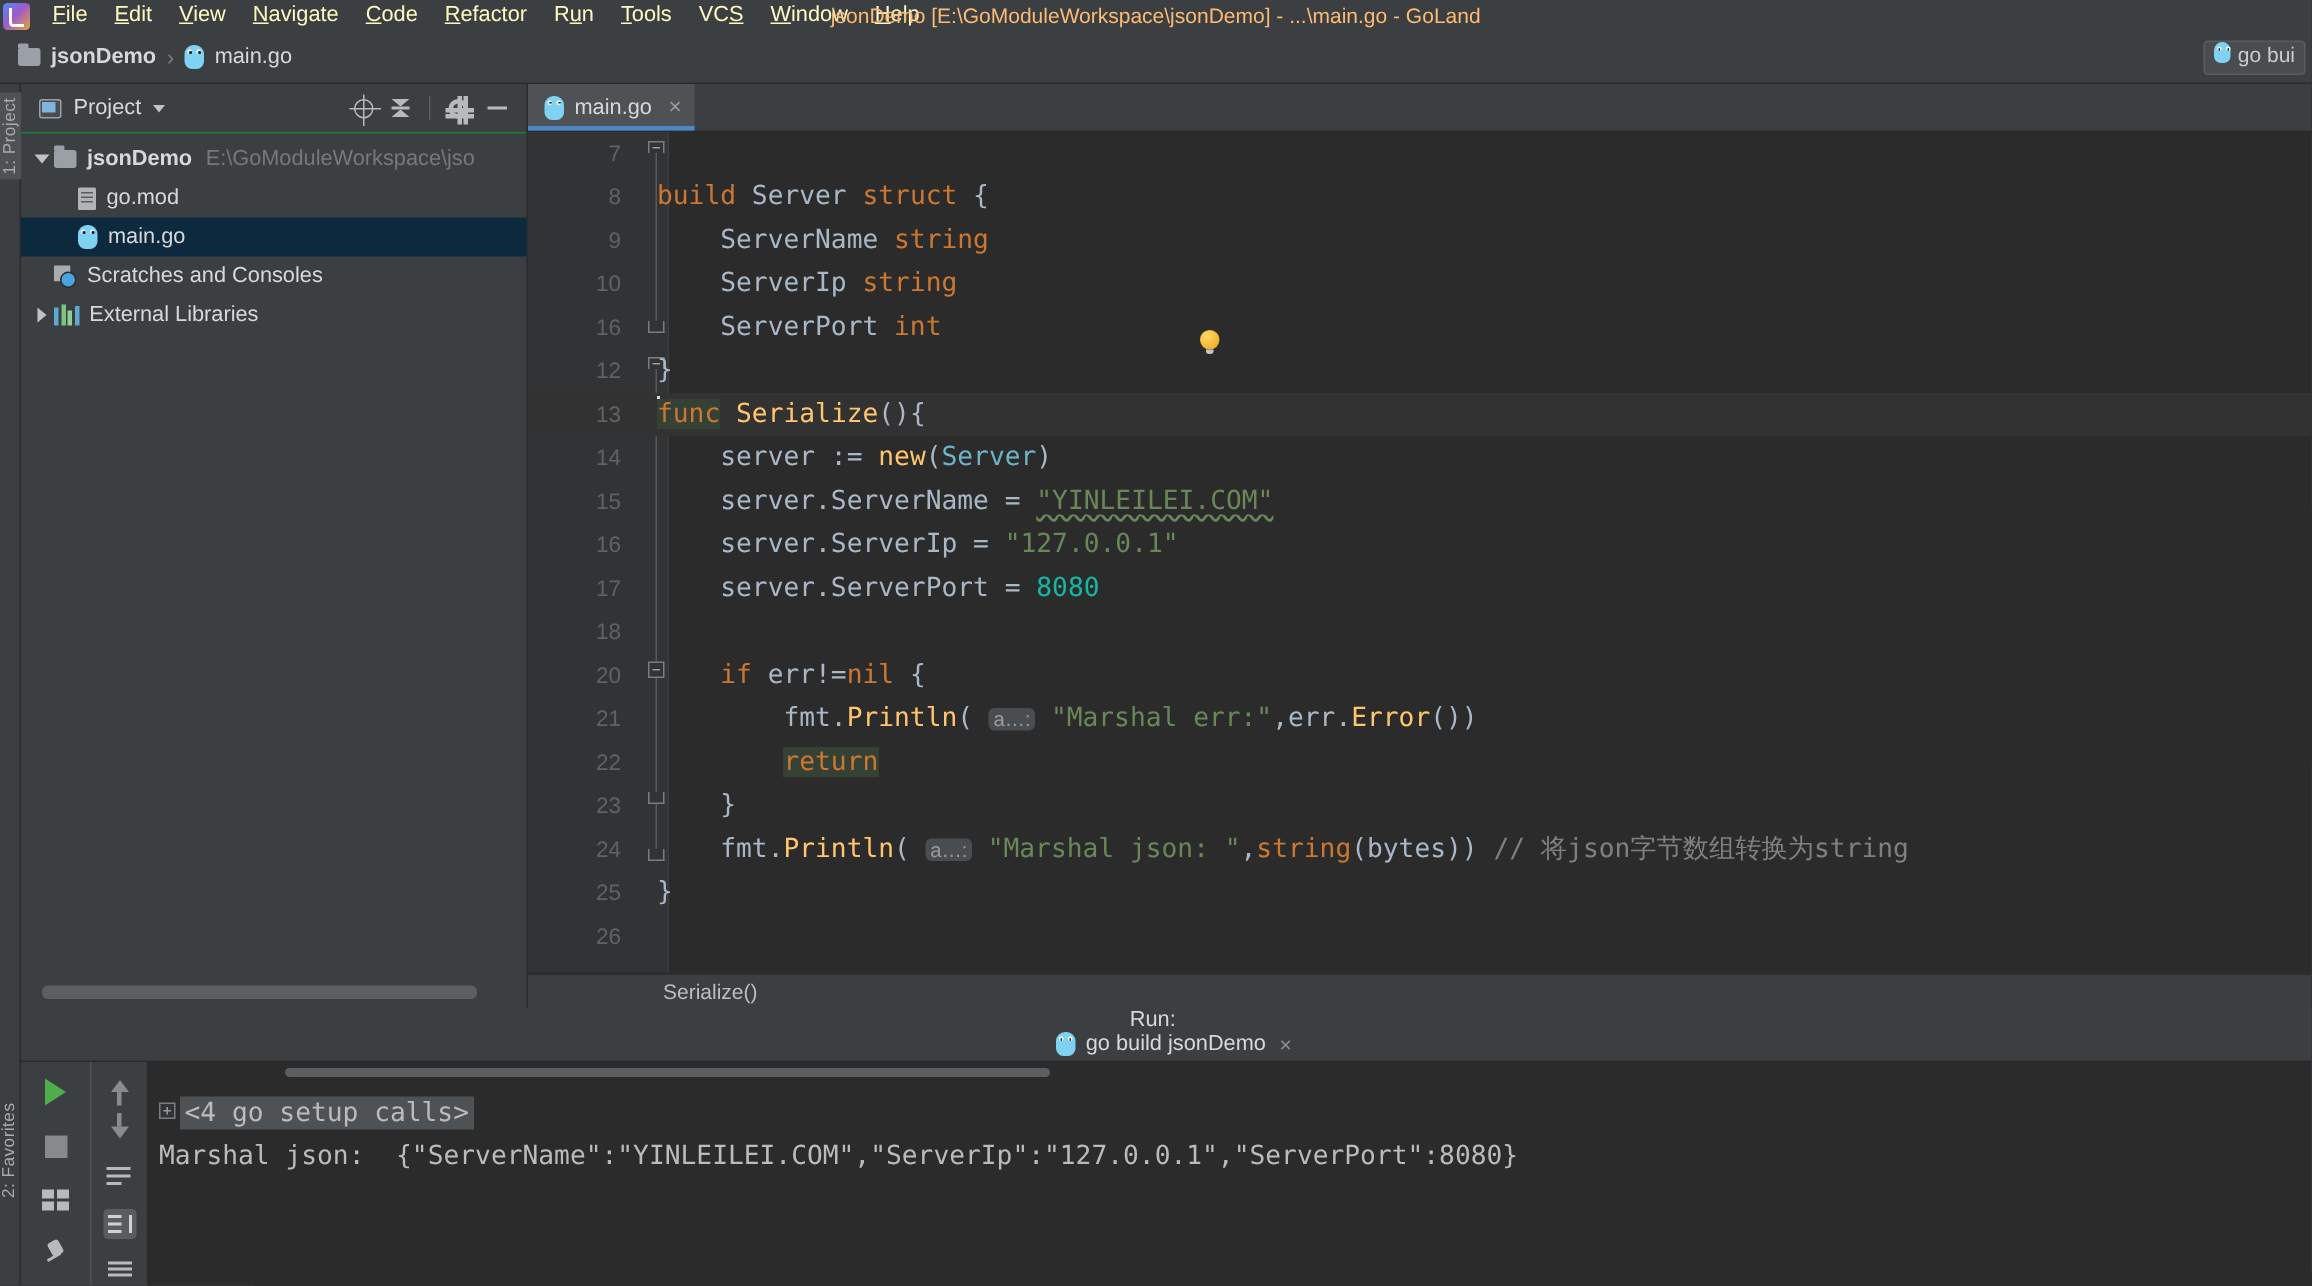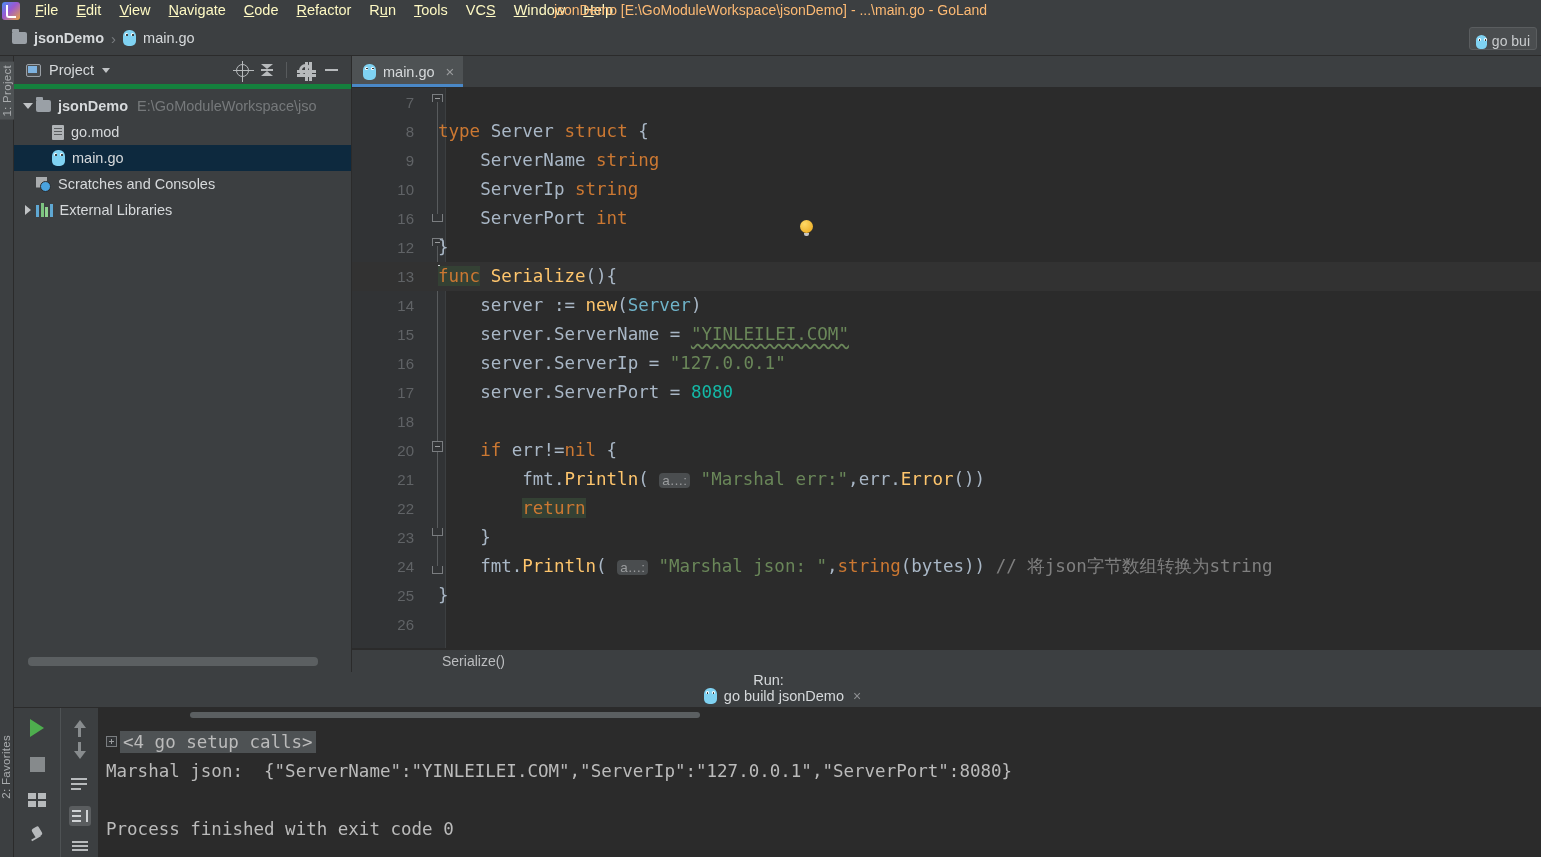--- a/index.html
+++ b/index.html
@@ -66,21 +66,21 @@
   .go-gopher::after {
     content:""; position:absolute; left:3px; top:4px; width:1.5px; height:1.5px;
     background:#222; border-radius:50%; box-shadow: 6px 0 0 #222;
   }
   .crumb-text { color: #d6d9db; }
   .crumb-text.bold { font-weight: bold; }
 
   .run-config-btn {
     position: absolute; right: 4px; top: 6px; height: 23px;
     background: #4a4d4f; border: 1px solid #5a5d5f; border-radius: 3px;
-    display: flex; align-items: flex-end; padding: 0 6px; font-size: 14px;
+    display: flex; align-items: flex-start; padding: 0 6px; font-size: 14px;
     color: #c9ccce; overflow: hidden; max-width: 85px;
   }
   .run-config-btn .go-gopher { width: 11px; height: 14px; margin-right: 5px; }
 
   
   .left-stripe {
     position: absolute; left: 0; top: 56px; width: 14px; height: 801px;
     background: #3c3f41; border-right: 1px solid #2b2b2b;
   }
   .vlabel {
@@ -91,21 +91,21 @@
   .vlabel.proj { left: 0px; top: 62px; background:#4e5254; padding: 3px 1px; }
   .vlabel.fav { left: 0px; top: 735px; }
 
   
   .project-panel {
     position: absolute; left: 14px; top: 56px; width: 338px; height: 616px;
     background: #3c3f41; border-right: 1px solid #2b2b2b;
   }
   .project-header {
     height: 33px; display: flex; align-items: center; padding-left: 12px;
-    border-bottom: 5px solid #15803d;
+    border-bottom: 1px solid #15803d;
   }
   .proj-icon {
     width: 15px; height: 13px; border: 1.6px solid #9aa0a6; border-radius: 2px;
     margin-right: 8px; position: relative; flex: none; background:#4a4d4f;
   }
   .proj-icon::after {
     content:""; position:absolute; left:1px; top:1px; width:9px; height:7px; background:#7fb3e0;
   }
   .proj-title { font-size: 14.5px; color: #d6d9db; }
   .caret-down {
@@ -504,21 +504,21 @@
       <div class="fold-line" style="top:158px;height:320px;"></div>
       <div class="fold-icon open-bot" style="top:478px;"></div>
 
       <div class="fold-icon minus" style="top:353px;"></div>
       <div class="fold-icon open-bot" style="top:440px;"></div>
 
       <div class="bulb" style="left:448px;top:132px;"></div>
 
       <div class="code-lines" id="code-lines">
           <div class="cl"><span class="ln">7</span><span class="src"></span></div>
-          <div class="cl"><span class="ln">8</span><span class="src"><span class="kw">type </span><span class="typ">Server </span><span class="kw">struct</span><span class="typ"> {</span></span></div>
+          <div class="cl"><span class="ln">8</span><span class="src"><span class="kw">build </span><span class="typ">Server </span><span class="kw">struct</span><span class="typ"> {</span></span></div>
           <div class="cl"><span class="ln">9</span><span class="src"><span class="typ">    ServerName </span><span class="kw">string</span></span></div>
           <div class="cl"><span class="ln">10</span><span class="src"><span class="typ">    ServerIp </span><span class="kw">string</span></span></div>
           <div class="cl"><span class="ln">16</span><span class="src"><span class="typ">    ServerPort </span><span class="kw">int</span></span></div>
           <div class="cl"><span class="ln">12</span><span class="src"><span class="typ">}</span></span></div>
           <div class="cl current"><span class="ln">13</span><span class="src"><span class="caret"></span><span class="kw caret-sel">func</span><span class="typ"> </span><span class="fn">Serialize</span><span class="typ">(){</span></span></div>
           <div class="cl"><span class="ln">14</span><span class="src"><span class="typ">    server := </span><span class="fn">new</span><span class="typ">(</span><span class="cyan">Server</span><span class="typ">)</span></span></div>
           <div class="cl"><span class="ln">15</span><span class="src"><span class="typ">    server.ServerName = </span><span class="str err-underline">"YINLEILEI.COM"</span></span></div>
           <div class="cl"><span class="ln">16</span><span class="src"><span class="typ">    server.ServerIp = </span><span class="str">"127.0.0.1"</span></span></div>
           <div class="cl"><span class="ln">17</span><span class="src"><span class="typ">    server.ServerPort = </span><span class="num">8080</span></span></div>
           <div class="cl"><span class="ln">18</span><span class="src"></span></div>
@@ -576,19 +576,18 @@
         <div class="tbtn">
             <div class="ico-lines2"></div>
           </div>
       </div>
       <div class="console">
         <div class="run-scroll"></div>
         <div id="console-lines" style="padding-top:12px;">
             <div class="con-line"><span class="fold-plus"></span><span class="setup-chip">&lt;4 go setup calls&gt;</span></div>
             <div class="con-line"><span>Marshal json:  {"ServerName":"YINLEILEI.COM","ServerIp":"127.0.0.1","ServerPort":8080}</span></div>
             <div class="con-line"><span></span></div>
-            <div class="con-line"><span>Process finished with exit code 0</span></div>
           </div>
       </div>
     </div>
   </div>
 
 </div>
 
 </body></html>

